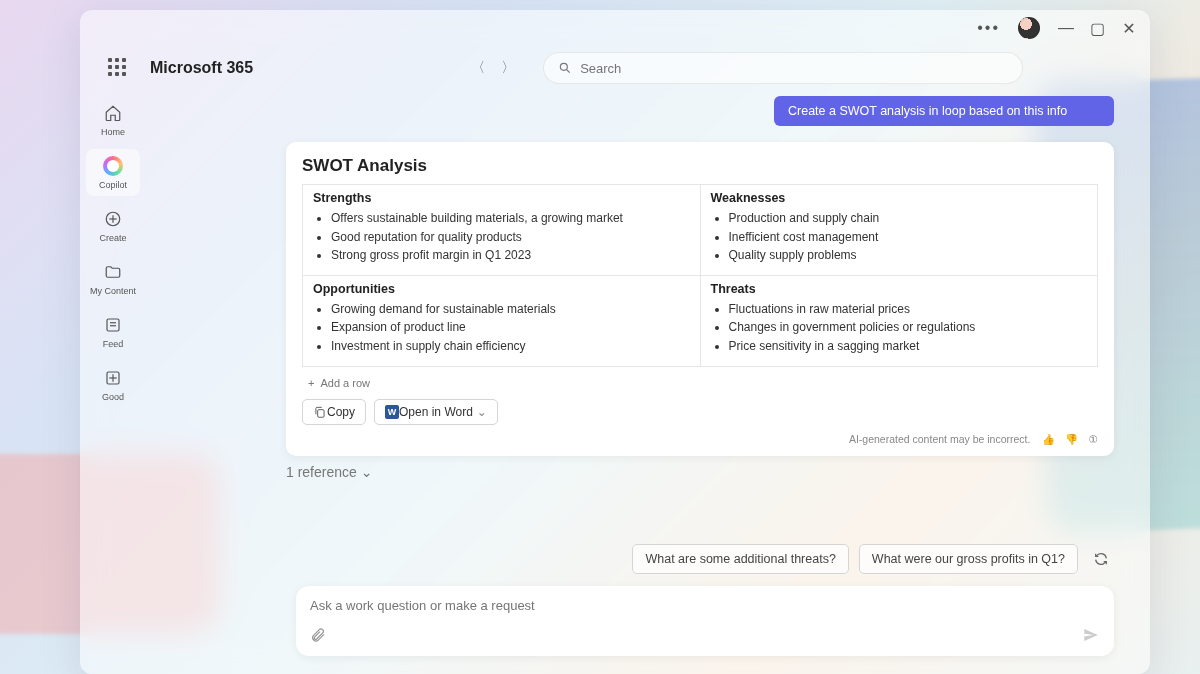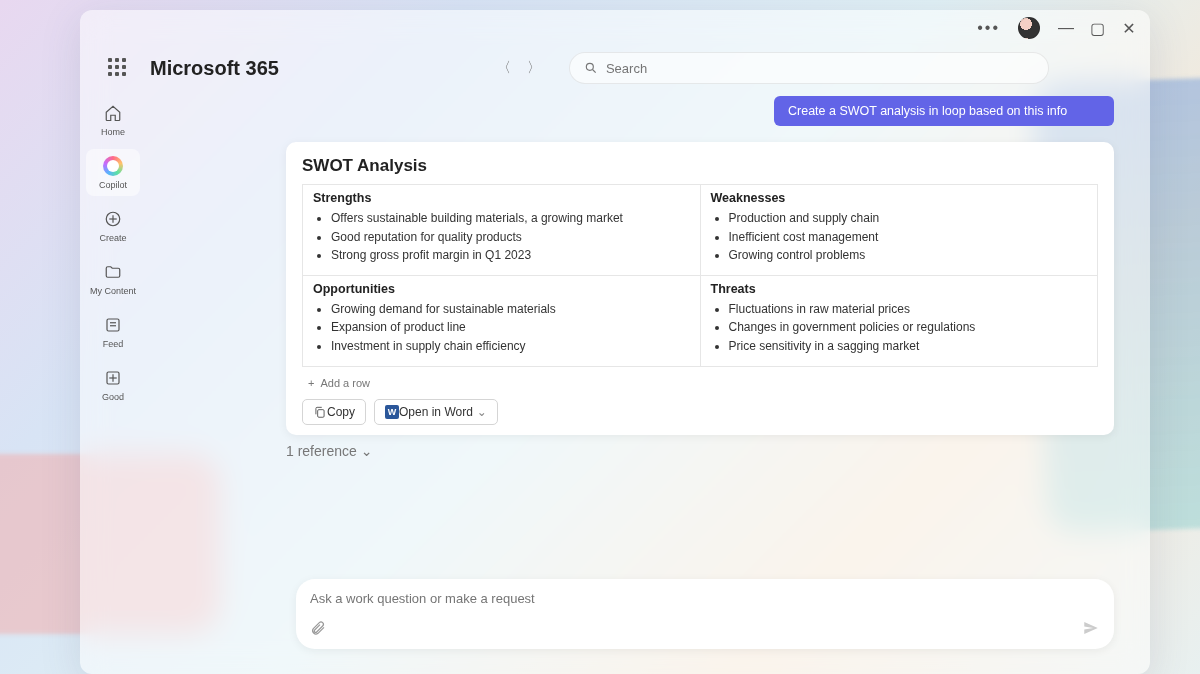--- a/index.html
+++ b/index.html
@@ -30,21 +30,21 @@
   .avatar { width:22px; height:22px; border-radius:50%; background: radial-gradient(circle at 35% 30%, #f5d0c5 30%, #333 31%); border:1px solid rgba(0,0,0,.1); }
   .dots { font-size:16px; letter-spacing:2px; }
 
   .app-top {
     display:flex; align-items:center; padding: 6px 20px 6px 28px; gap: 18px;
   }
   .waffle {
     width:20px; height:20px; display:grid; grid-template-columns:repeat(3,4px); grid-template-rows:repeat(3,4px); gap:3px; cursor:pointer;
   }
   .waffle span { background:#555; border-radius:1px; }
-  .brand { font-weight:600; font-size:20px; color:#222; margin-left:4px;text-align:center; }
+  .brand { font-weight:600; font-size:16px; color:#222; margin-left:4px;text-align:center; }
   .nav-arrows { margin-left:200px; display:flex; gap:16px; color:#777; font-size:14px; }
   .nav-arrows span { cursor:pointer; }
   .searchbar {
     flex:1; max-width:480px; height:32px; margin-left:10px;
     background: rgba(255,255,255,.6); border:1px solid rgba(0,0,0,.08);
     border-radius:18px; display:flex; align-items:center; padding:0 14px; gap:8px; color:#777;justify-content:flex-end;
   }
   .searchbar svg { width:14px; height:14px; }
   .searchbar input { border:none; background:transparent; outline:none; flex:1; font-size:13px; color:#444; }
 
@@ -53,21 +53,21 @@
   .sidebar {
     width:66px; display:flex; flex-direction:column; align-items:center; padding-top:6px; gap:6px;
   }
   .side-item { width:54px; display:flex; flex-direction:column; align-items:center; gap:3px; padding:6px 0; border-radius:8px; cursor:pointer; color:#555; }
   .side-item.active { background: rgba(255,255,255,.5); }
   .side-item .ico { width:22px; height:22px; display:flex; align-items:center; justify-content:center; }
   .side-item .lbl { font-size:9px; color:#555; }
   .copilot-orb { width:20px;height:20px;border-radius:50%; background: conic-gradient(#ff6a88, #ffc36a, #5ee2a0, #5ab0ff, #c56aff, #ff6a88); position:relative;}
   .copilot-orb::after{content:'';position:absolute;inset:4px;border-radius:50%;background:#fff;}
 
-  .main { flex:1; padding: 6px 20px 11px 0; position:relative; display:flex; flex-direction:column; }
+  .main { flex:1; padding: 6px 20px 4px 0; position:relative; display:flex; flex-direction:column; }
   .chat-area { flex:1; overflow:auto; padding: 0 10px 8px 0; }
 
   .user-bubble {
     margin-left:auto; margin-right:6px; margin-bottom:16px;
     background:#6264e7; color:#fff; font-size:12.5px;
     padding:8px 14px; border-radius:6px; max-width:340px;
   }
 
   .card {
     background:#fff; border-radius:10px; margin-left:140px; margin-right:6px;
@@ -89,21 +89,21 @@
 
   .card-footer { display:flex; align-items:center; justify-content:flex-end; gap:12px; margin-top:8px; font-size:10.5px; color:#888; }
   .reactions { display:flex; gap:10px; color:#777; }
   .reactions span { cursor:pointer; }
   .refs { font-size:14px; color:#777; margin:8px 0 0 140px; cursor:pointer; }
 
   .suggestions-row { display:flex; justify-content:flex-end; align-items:center; gap:10px; padding: 6px 16px 6px 0; }
   .sugg { border:1px solid #d5d5d5; background:rgba(255,255,255,.7); border-radius:5px; padding:7px 12px; font-size:12.5px; color:#444; cursor:pointer; }
   .refresh { width:26px; height:26px; border-radius:50%; display:flex; align-items:center; justify-content:center; cursor:pointer; color:#666; }
 
-  .compose { margin: 6px 16px 14px 150px; background:#fff; border-radius:19px; box-shadow:0 2px 10px rgba(0,0,0,.06); padding:10px 14px 8px; }
+  .compose { margin: 6px 16px 14px 150px; background:#fff; border-radius:13px; box-shadow:0 2px 10px rgba(0,0,0,.06); padding:10px 14px 8px; }
   .compose input { width:100%; border:none; outline:none; font-size:13px; color:#444; background:transparent; }
   .compose-row { display:flex; justify-content:space-between; align-items:center; margin-top:12px; color:#999; }
   .compose-row span { cursor:pointer; }
 </style>
 </head>
 <body>
 
 <div class="desktop-bg-shapes">
   <div class="bg1"></div>
   <div class="bg2"></div>
@@ -216,21 +216,21 @@
                   <li>Offers sustainable building materials, a growing market</li>
                   <li>Good reputation for quality products</li>
                   <li>Strong gross profit margin in Q1 2023</li>
                 </ul>
               </td>
               <td>
                 <div class="hdr">Weaknesses</div>
                 <ul>
                   <li>Production and supply chain</li>
                   <li>Inefficient cost management</li>
-                  <li>Growing control problems</li>
+                  <li>Quality supply problems</li>
                 </ul>
               </td>
             </tr>
             <tr>
               <td>
                 <div class="hdr">Opportunities</div>
                 <ul>
                   <li>Growing demand for sustainable materials</li>
                   <li>Expansion of product line</li>
                   <li>Investment in supply chain efficiency</li>
@@ -260,28 +260,48 @@
                 </svg>
               <span>Copy</span>
             </div>
             <div class="btn">
               <div class="word-ico">W</div>
               <span>Open in Word</span>
               <span style="margin-left:4px;color:#888">⌄</span>
             </div>
           </div>
 
+          <div class="card-footer">
+            <span>AI-generated content may be incorrect.</span>
+            <div class="reactions">
+              <span>👍</span>
+              <span>👎</span>
+              <span>①</span>
+            </div>
+          </div>
         </div>
 
         <div class="refs">
           <span>1 reference</span>
           <span> ⌄</span>
         </div>
       </div>
 
+      <div class="suggestions-row">
+        <div class="sugg">What are some additional threats?</div>
+        <div class="sugg">What were our gross profits in Q1?</div>
+        <div class="refresh">
+          <svg width="16" height="16" viewBox="0 0 24 24" fill="none" stroke="#666" stroke-width="1.8">
+              <path d="M20 11A8 8 0 006.3 6.3L4 8"></path>
+              <path d="M4 4v4h4"></path>
+              <path d="M4 13a8 8 0 0013.7 4.7L20 16"></path>
+              <path d="M20 20v-4h-4"></path>
+            </svg>
+        </div>
+      </div>
 
       <div class="compose">
         <input type="text" placeholder="Ask a work question or make a request" style="">
         <div class="compose-row">
           <span>
             <svg width="16" height="16" viewBox="0 0 24 24" fill="none" stroke="#999" stroke-width="1.8">
                 <path d="M21 11l-9 9a5 5 0 01-7-7l9-9a3.5 3.5 0 015 5l-9 9a2 2 0 01-3-3l8-8"></path>
               </svg>
           </span>
           <span>

